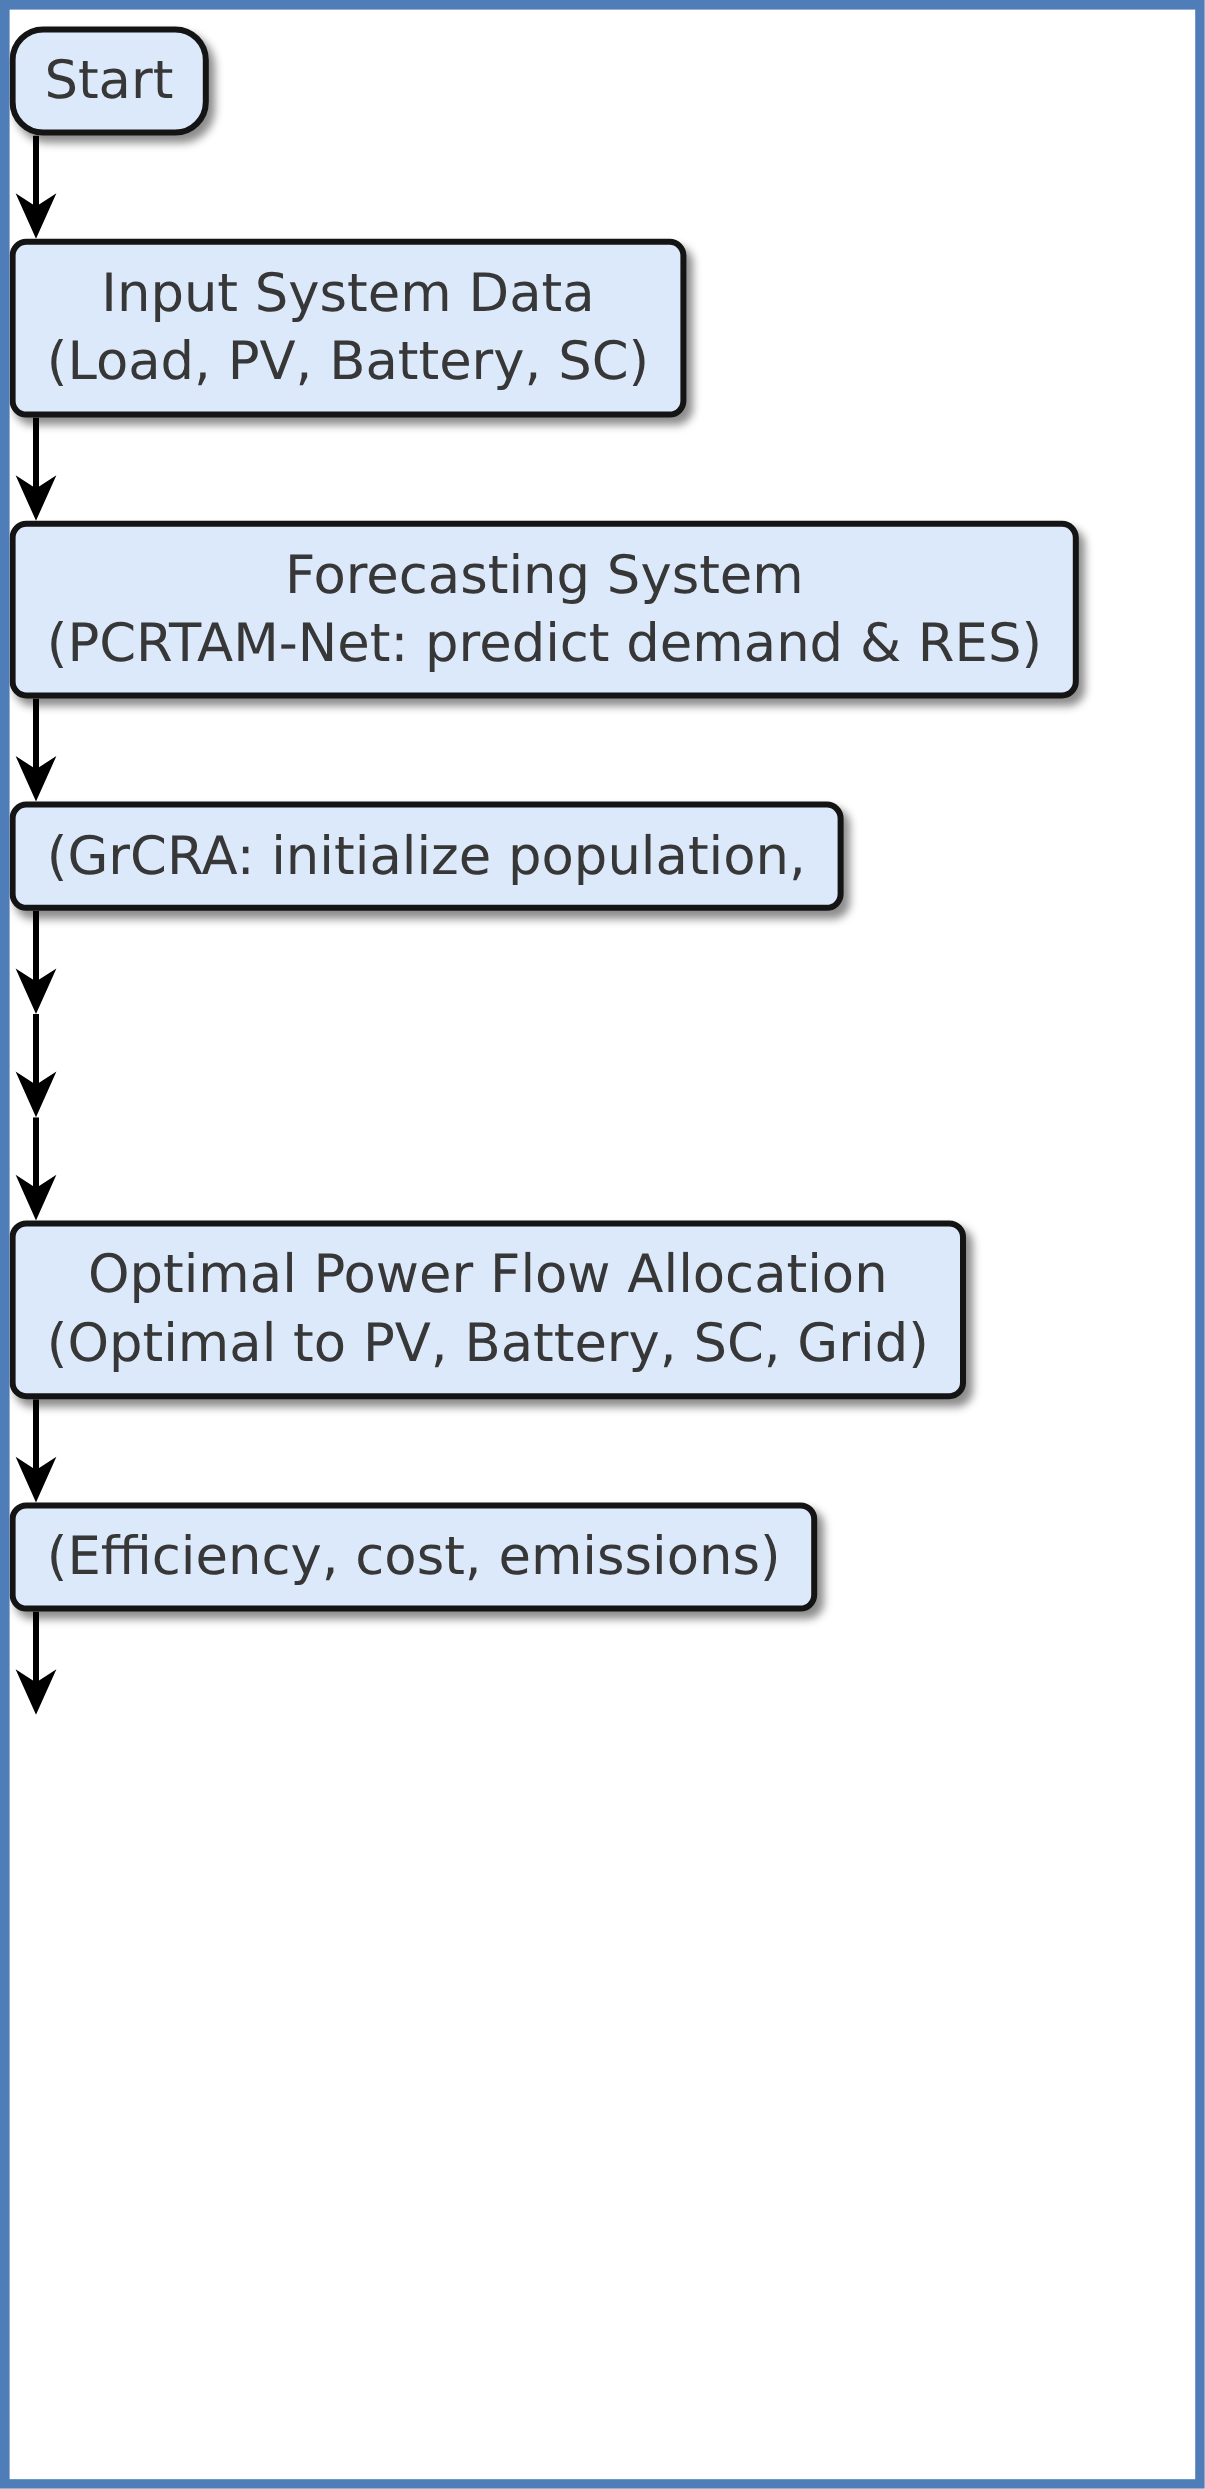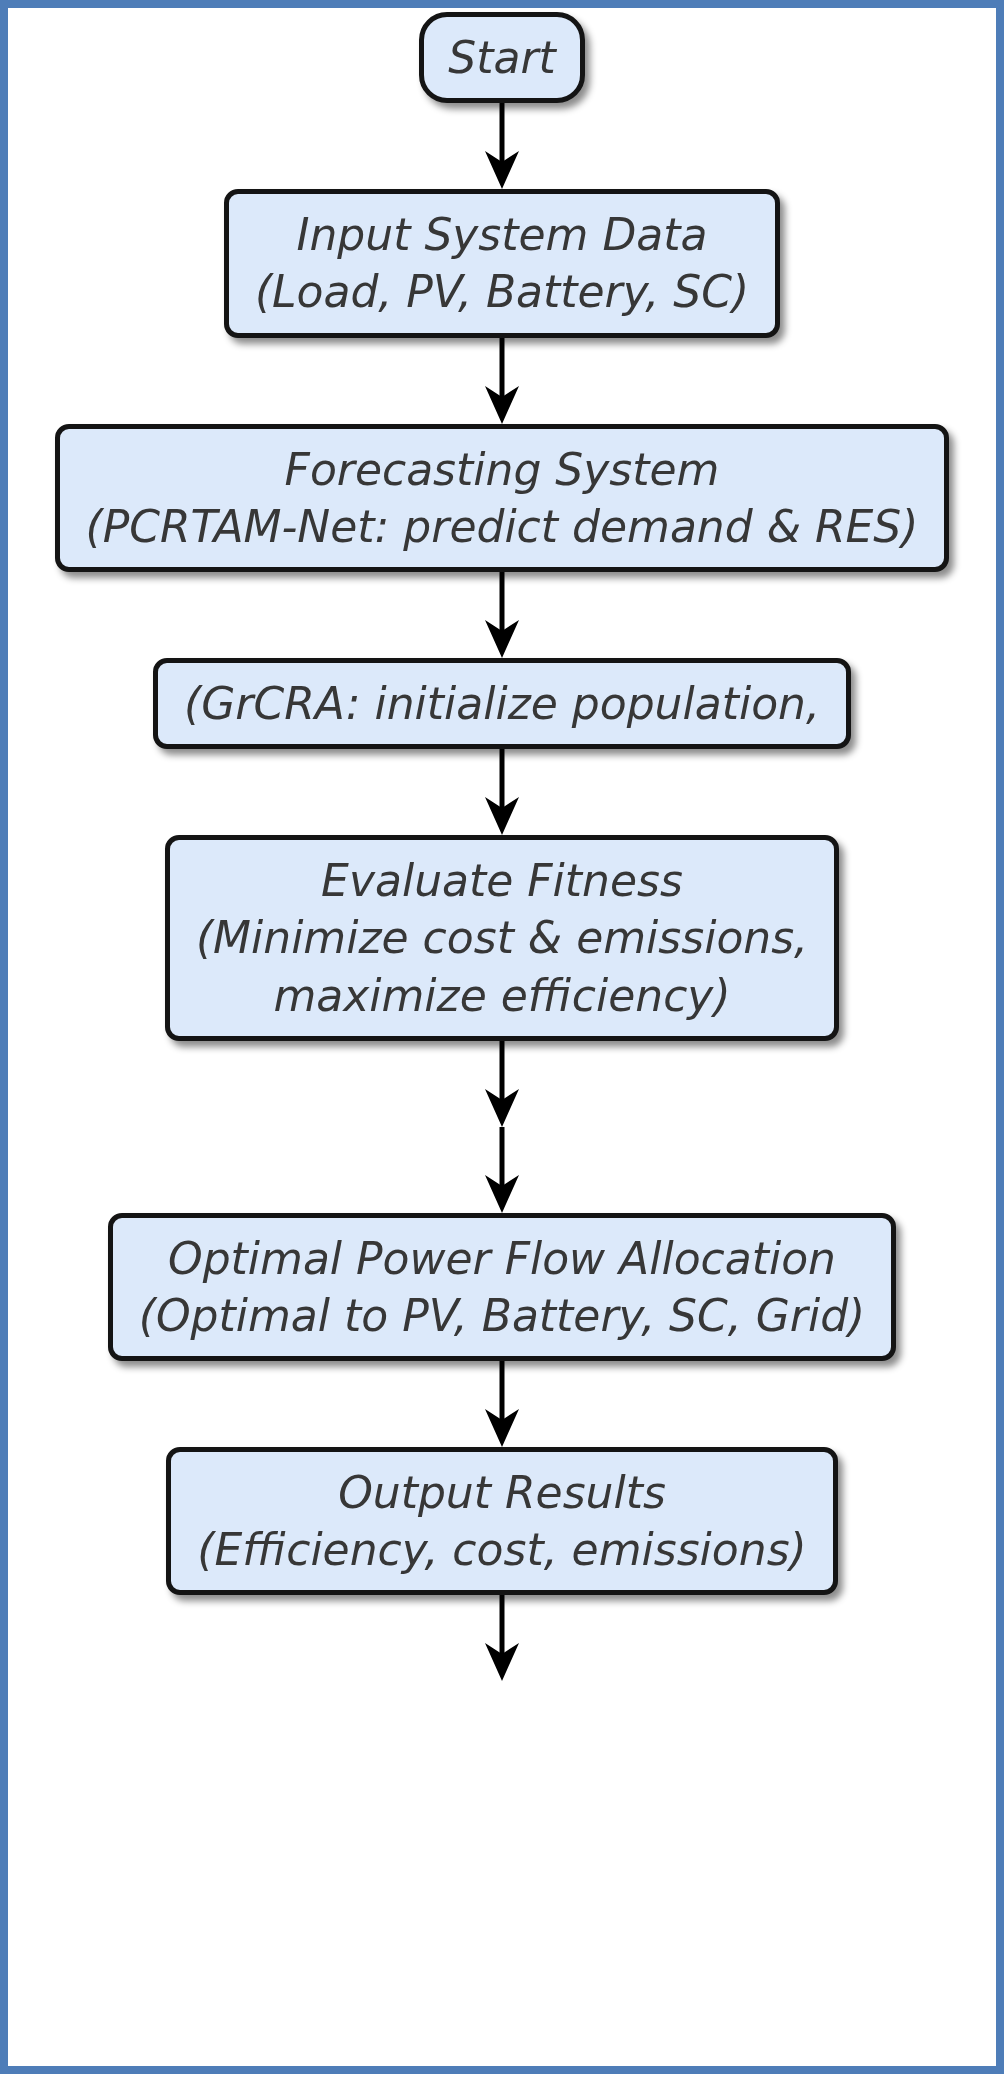--- a/index.html
+++ b/index.html
@@ -9,24 +9,23 @@
     font-family: "DejaVu Sans", "Liberation Sans", sans-serif;
   }
   .frame {
     width: 1004px;
     height: 2074px;
     box-sizing: border-box;
     border: 8px solid var(--frame_border, #4e7db8);
     background: #ffffff;
     display: flex;
     flex-direction: column;
-    align-items: center;
-    padding-top: 4px;
+    align-items: flex-start;
+    padding-top: 14px;
     overflow: hidden;
-    font-style: italic;
   }
   .node {
     box-sizing: border-box;
     background: var(--node_fill, #dce9fa);
     border: 5px solid var(--node_border, #141414);
     border-radius: 14px;
     box-shadow: 5px 6px 7px rgba(0,0,0,0.45);
     padding: 12px 26px;
     text-align: center;
     color: var(--node_text, #373737);
@@ -84,25 +83,20 @@
 
   <div class="node">
     <div>(GrCRA: initialize population,</div>
   </div>
 
   <svg class="arrow" viewBox="0 0 44 86" aria-hidden="true">
     <line x1="22" y1="0" x2="22" y2="60"></line>
     <path d="M22 86 L39 48 L22 59 L5 48 Z"></path>
   </svg>
 
-  <div class="node">
-    <div>Evaluate Fitness</div>
-    <div>(Minimize cost &amp; emissions,</div>
-    <div>maximize efficiency)</div>
-  </div>
 
   <svg class="arrow" viewBox="0 0 44 86" aria-hidden="true">
     <line x1="22" y1="0" x2="22" y2="60"></line>
     <path d="M22 86 L39 48 L22 59 L5 48 Z"></path>
   </svg>
 
 
   <svg class="arrow" viewBox="0 0 44 86" aria-hidden="true">
     <line x1="22" y1="0" x2="22" y2="60"></line>
     <path d="M22 86 L39 48 L22 59 L5 48 Z"></path>
@@ -112,21 +106,20 @@
     <div>Optimal Power Flow Allocation</div>
     <div>(Optimal to PV, Battery, SC, Grid)</div>
   </div>
 
   <svg class="arrow" viewBox="0 0 44 86" aria-hidden="true">
     <line x1="22" y1="0" x2="22" y2="60"></line>
     <path d="M22 86 L39 48 L22 59 L5 48 Z"></path>
   </svg>
 
   <div class="node">
-    <div>Output Results</div>
     <div>(Efficiency, cost, emissions)</div>
   </div>
 
   <svg class="arrow" viewBox="0 0 44 86" aria-hidden="true">
     <line x1="22" y1="0" x2="22" y2="60"></line>
     <path d="M22 86 L39 48 L22 59 L5 48 Z"></path>
   </svg>
 
 
 </div>

